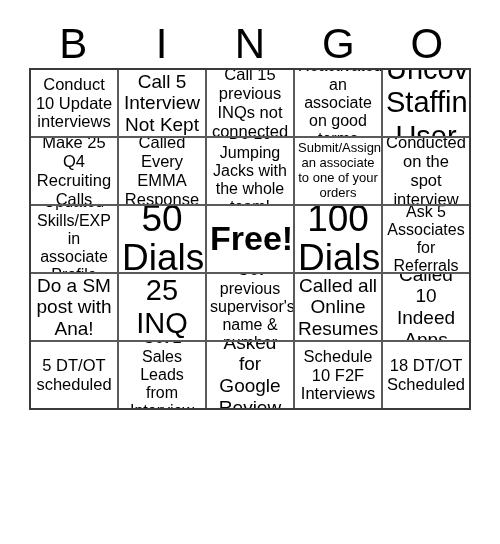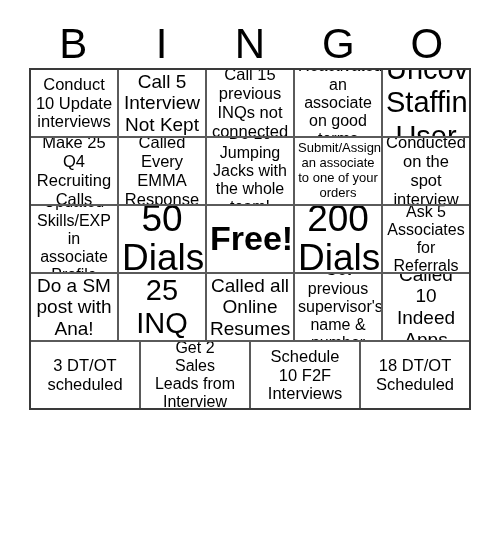--- a/index.html
+++ b/index.html
@@ -183,21 +183,21 @@
 Profile</span>
         </div>
       <div class="bingo-cell sz-huge">
           <span class="cell-text">50
 Dials</span>
         </div>
       <div class="bingo-cell sz-free">
           <span class="cell-text">Free!</span>
         </div>
       <div class="bingo-cell sz-huge">
-          <span class="cell-text">200
+          <span class="cell-text">100
 Dials</span>
         </div>
       <div class="bingo-cell sz-s">
           <span class="cell-text">Ask 5
 Associates
 for
 Referrals</span>
         </div>
     </div>
 
@@ -205,49 +205,54 @@
       <div class="bingo-cell sz-l">
           <span class="cell-text">Do a SM
 post with
 Ana!</span>
         </div>
       <div class="bingo-cell sz-xl">
           <span class="cell-text">Make
 25 INQ
 Calls</span>
         </div>
-      <div class="bingo-cell sz-l">
-          <span class="cell-text">Called all
-Online
-Resumes</span>
-        </div>
       <div class="bingo-cell sz-s">
           <span class="cell-text">Get previous
 supervisor's
 name &amp;
 number</span>
         </div>
       <div class="bingo-cell sz-l">
+          <span class="cell-text">Called all
+Online
+Resumes</span>
+        </div>
+      <div class="bingo-cell sz-l">
           <span class="cell-text">Called 10
 Indeed
 Apps</span>
         </div>
     </div>
 
     <div class="bingo-row">
       <div class="bingo-cell sz-m">
-          <span class="cell-text">3 DT/OT
+          <span class="cell-text">5 DT/OT
 scheduled</span>
         </div>
       <div class="bingo-cell sz-s">
           <span class="cell-text">Get 2
 Sales
 Leads from
 Interview</span>
         </div>
+      <div class="bingo-cell sz-l">
+          <span class="cell-text">Asked for
+Google
+Review</span>
+        </div>
       <div class="bingo-cell sz-m">
           <span class="cell-text">Schedule
 10 F2F
 Interviews</span>
         </div>
       <div class="bingo-cell sz-m">
           <span class="cell-text">18 DT/OT
 Scheduled</span>
         </div>
     </div>

